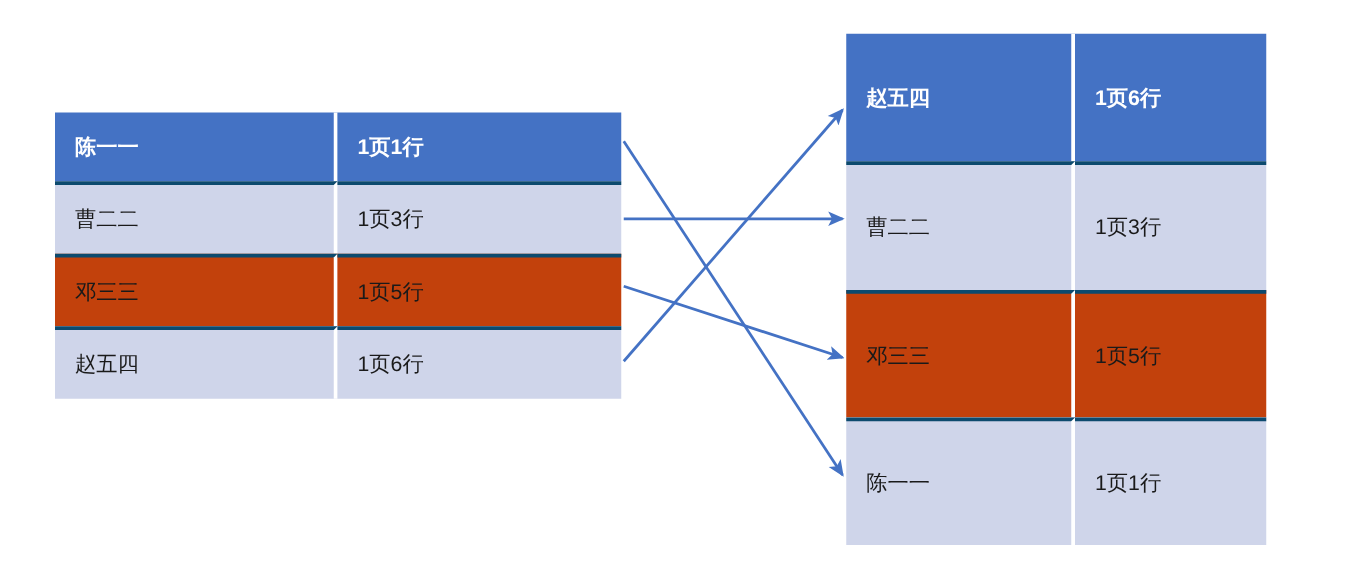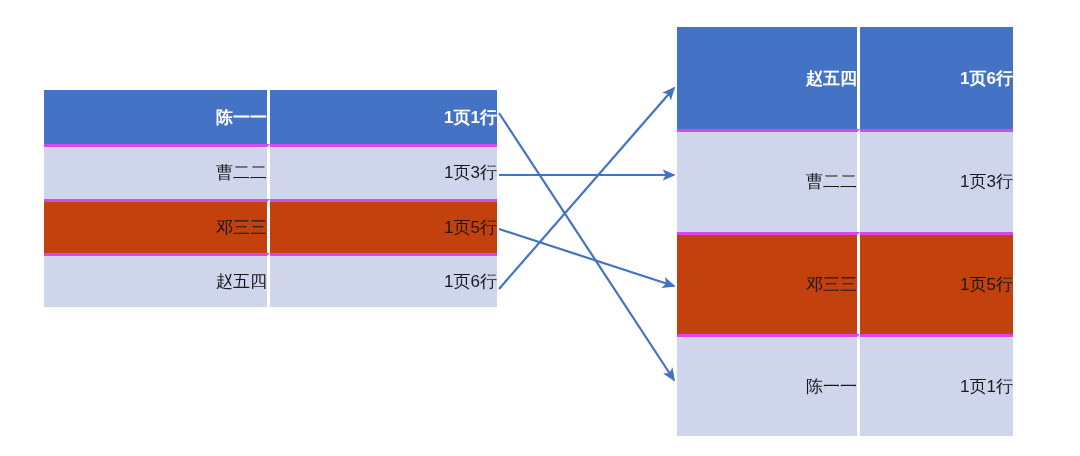--- a/index.html
+++ b/index.html
@@ -21,23 +21,23 @@
   }
 
   
   .mapping-table {
     position: absolute;
     border-collapse: separate;
     border-spacing: 0;
     table-layout: fixed;
   }
   .mapping-table td {
-    padding: 0;
+    padding: 16px;
     margin: 0;
-    text-align: right;
+    text-align: left;
     vertical-align: middle;
     color: #1a1a1a;
     border: 0;
     box-sizing: border-box;
   }
   .mapping-table tr.header-row td {
     background: #4472C4;
     color: #ffffff;
     font-weight: bold;
   }
@@ -45,21 +45,21 @@
     background: #CFD5EA;
   }
   .mapping-table tr.band-light td {
     background: #c2410c;
   }
   
   .mapping-table td.col-name {
     border-right: 3px solid #ffffff;
   }
   .mapping-table tr + tr td {
-    border-top: 3px solid #d946ef;
+    border-top: 3px solid #0c4a6e;
   }
 
   
   #source-table {
     left: 44px;
     top: 90px;
     width: 453px;
     height: 217px;
     font-size: 17px;
   }

